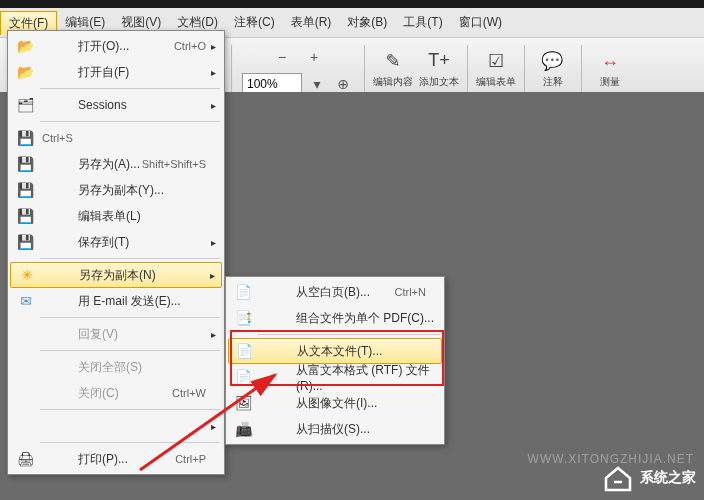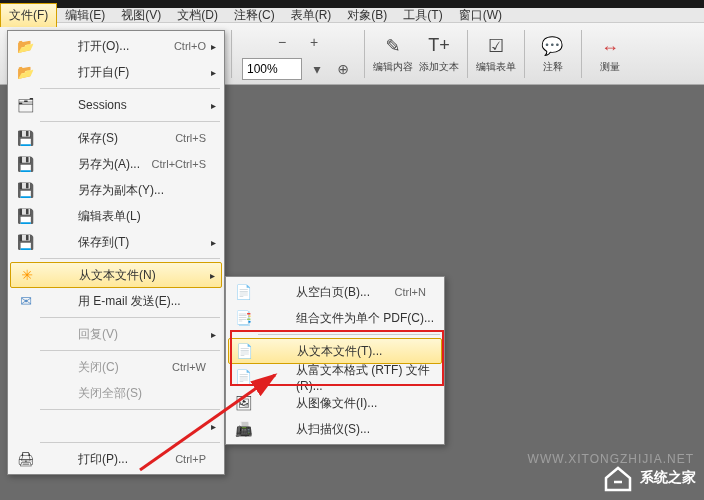--- a/index.html
+++ b/index.html
@@ -1,18 +1,18 @@
 <!DOCTYPE html>
 <html><head>
 <meta charset="utf-8">
 <style>
 * { margin: 0; padding: 0; box-sizing: border-box; font-family: "Microsoft YaHei", Arial, sans-serif; }
 body { width: 704px; height: 500px; background: #6b6b6b; overflow: hidden; position: relative; }
 .titlebar { height: 8px; background: #1a1a1a; }
-.menubar { height: 15px; background: #e8e8e8; display: flex; align-items: center; font-size: 12px; color: #333; border-bottom: 1px solid #ccc; }
+.menubar { height: 30px; background: #e8e8e8; display: flex; align-items: center; font-size: 12px; color: #333; border-bottom: 1px solid #ccc; }
 .menubar-item { padding: 3px 8px; cursor: pointer; }
 .menubar-item.active { background: linear-gradient(#fff7d4, #ffe89a); border: 1px solid #d4a000; border-bottom: none; }
 .toolbar { height: 62px; background: linear-gradient(#f5f5f5, #e0e0e0); display: flex; align-items: center; padding: 4px 6px; gap: 2px; border-bottom: 1px solid #aaa; }
 .toolbar-group { display: flex; flex-direction: column; align-items: center; gap: 2px; padding: 0 4px; }
 .toolbar-icons { display: flex; gap: 4px; align-items: center; }
 .tb-icon { width: 28px; height: 28px; display: flex; align-items: center; justify-content: center; border: 1px solid transparent; border-radius: 2px; cursor: pointer; font-size: 14px; color: #555; }
 .tb-big { width: 44px; height: 44px; display: flex; flex-direction: column; align-items: center; justify-content: center; font-size: 10px; color: #444; cursor: pointer; gap: 2px; }
 .tb-big-icon { width: 24px; height: 24px; display: flex; align-items: center; justify-content: center; font-size: 18px; }
 .zoom-box { display: flex; align-items: center; gap: 6px; }
 .zoom-input { width: 60px; height: 22px; font-size: 12px; padding: 2px 4px; border: 1px solid #999; background: #fff; }
@@ -117,66 +117,65 @@
     </div>
     <div class="menu-sep"></div>
     <div class="menu-item">
       <span class="menu-icon ">🗂</span>
       <span class="menu-label">Sessions</span>
       <span class="menu-arrow">▸</span>
     </div>
     <div class="menu-sep"></div>
     <div class="menu-item">
       <span class="menu-icon disk-icon">💾</span>
-      <span class="menu-label">保存(S)</span>
       <span class="menu-shortcut">Ctrl+S</span>
     </div>
     <div class="menu-item">
       <span class="menu-icon disk-icon">💾</span>
       <span class="menu-label">另存为(A)...</span>
-      <span class="menu-shortcut">Ctrl+Ctrl+S</span>
+      <span class="menu-shortcut">Shift+Shift+S</span>
     </div>
     <div class="menu-item">
       <span class="menu-icon disk-icon">💾</span>
       <span class="menu-label">另存为副本(Y)...</span>
     </div>
     <div class="menu-item">
       <span class="menu-icon disk-icon">💾</span>
       <span class="menu-label">编辑表单(L)</span>
     </div>
     <div class="menu-item">
       <span class="menu-icon disk-icon">💾</span>
       <span class="menu-label">保存到(T)</span>
       <span class="menu-arrow">▸</span>
     </div>
     <div class="menu-sep"></div>
     <div class="menu-item highlighted">
       <span class="menu-icon new-icon">✳</span>
-      <span class="menu-label">从文本文件(N)</span>
+      <span class="menu-label">另存为副本(N)</span>
       <span class="menu-arrow">▸</span>
     </div>
     <div class="menu-item">
       <span class="menu-icon doc-icon">✉</span>
       <span class="menu-label">用 E-mail 发送(E)...</span>
     </div>
     <div class="menu-sep"></div>
     <div class="menu-item disabled">
       <span class="menu-icon "></span>
       <span class="menu-label">回复(V)</span>
       <span class="menu-arrow">▸</span>
     </div>
     <div class="menu-sep"></div>
     <div class="menu-item disabled">
       <span class="menu-icon "></span>
+      <span class="menu-label">关闭全部(S)</span>
+    </div>
+    <div class="menu-item disabled">
+      <span class="menu-icon "></span>
       <span class="menu-label">关闭(C)</span>
       <span class="menu-shortcut">Ctrl+W</span>
-    </div>
-    <div class="menu-item disabled">
-      <span class="menu-icon "></span>
-      <span class="menu-label">关闭全部(S)</span>
     </div>
     <div class="menu-sep"></div>
     <div class="menu-item">
       <span class="menu-icon "></span>
       <span class="menu-arrow">▸</span>
     </div>
     <div class="menu-sep"></div>
     <div class="menu-item">
       <span class="menu-icon ">🖨</span>
       <span class="menu-label">打印(P)...</span>

